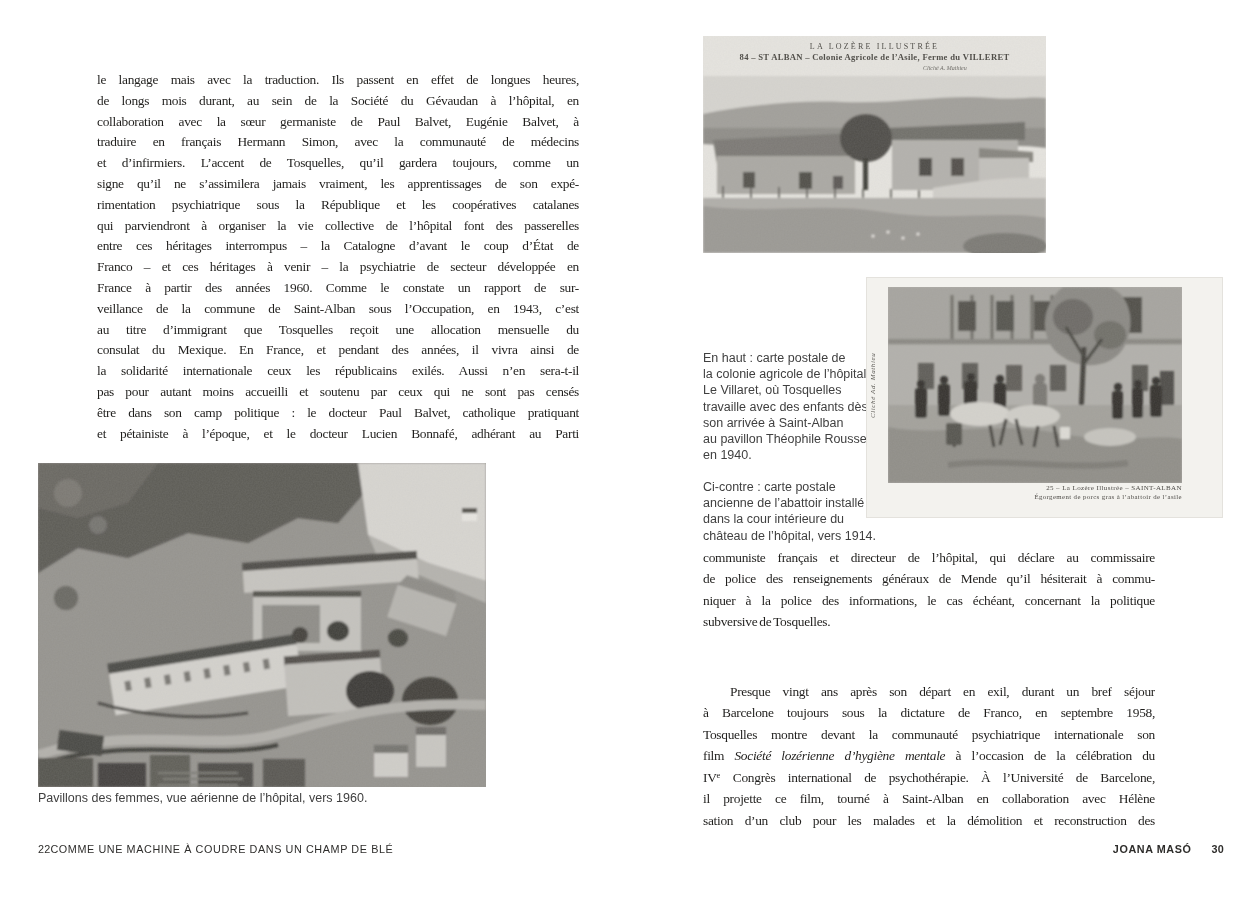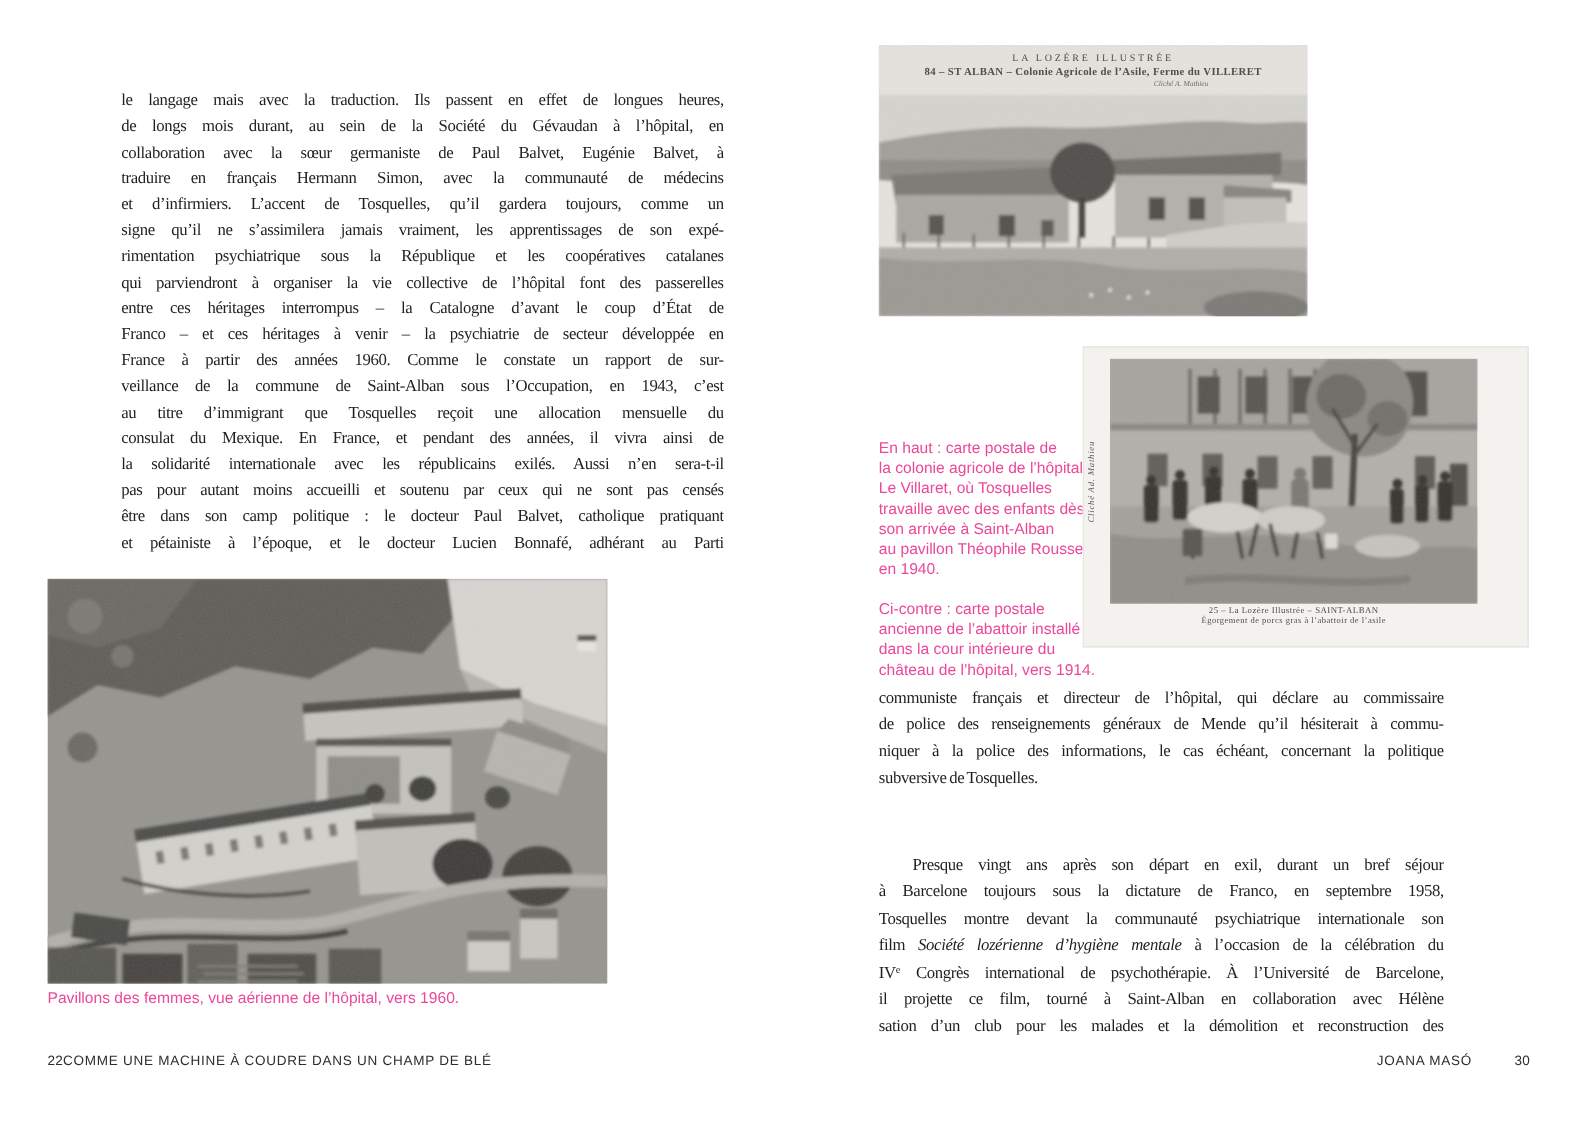--- a/index.html
+++ b/index.html
@@ -11,31 +11,31 @@
   #left-body{left:97px;top:70px;width:482px;line-height:20.8px;}
   #right-body{left:703px;top:547px;width:452px;line-height:21.45px;}
   .bodytext .line{text-align:justify;text-align-last:justify;white-space:nowrap;overflow:hidden;}
   .bodytext .line.end{text-align-last:left;}
   .bodytext .line.indent{text-indent:27px;margin-top:48px;}
   .bodytext i{font-style:italic;}
   .bodytext sup{font-size:8.5px;vertical-align:4px;line-height:0;letter-spacing:0;}
 
   
   .caption{position:absolute;font-family:"Liberation Sans",sans-serif;font-size:12.5px;
-           line-height:16.2px;color:#ec4899;}
+           line-height:16.2px;color:#404040;}
   .caption .line{text-align:left;white-space:nowrap;}
   #caption-left{left:38px;top:790px;width:470px;}
   #caption-right-top{left:703px;top:350px;width:175px;}
   #caption-right-bottom{left:703px;top:479px;width:180px;}
 
   
   .footer{position:absolute;top:843px;font-family:"Liberation Sans",sans-serif;font-size:10.8px;
           color:#2e2d2b;letter-spacing:0.6px;display:flex;align-items:baseline;}
   #footer-left{left:38px;}
-  #footer-right{right:31px;gap:34px;}
+  #footer-right{right:31px;gap:20px;font-weight:bold;}
   .pagenum{letter-spacing:0.2px;}
 
   
   .photo{position:absolute;}
   #photo-aerial{left:38px;top:463px;width:448px;height:324px;}
   #postcard-top{left:703px;top:36px;width:343px;height:217px;background:#e7e5e0;}
   #postcard-bottom{left:866px;top:277px;width:357px;height:241px;background:#f3f2ee;
                    box-shadow:0 0 0 1px #e4e2dd inset;}
   svg{display:block;}
 
@@ -44,21 +44,21 @@
   #pc-top-title{top:6px;font-size:8px;letter-spacing:2.2px;}
   #pc-top-sub{top:16px;font-size:8.6px;font-weight:bold;letter-spacing:0.3px;text-align:center;}
   #pc-top-credit{position:absolute;top:29px;left:220px;font-size:6px;font-style:italic;
                  color:#6e6c67;font-family:"Liberation Serif",serif;}
 
   #pc-abattoir-photo{position:absolute;left:22px;top:10px;width:294px;height:196px;}
   #pc-side-credit{position:absolute;left:3px;top:10px;height:196px;width:14px;
                   writing-mode:vertical-rl;transform:rotate(180deg);
                   font-family:"Liberation Serif",serif;font-size:7px;font-style:italic;
                   color:#5a5853;text-align:center;letter-spacing:0.6px;}
-  .pc-bottom-cap{position:absolute;left:22px;width:294px;text-align:center;
+  .pc-bottom-cap{position:absolute;left:22px;width:294px;text-align:right;
                  font-family:"Liberation Serif",serif;color:#4d4b47;letter-spacing:0.4px;}
   #pc-bottom-cap1{top:207px;font-size:7px;}
   #pc-bottom-cap2{top:216px;font-size:6.8px;}
 </style>
 </head>
 <body>
 
 <div class="sheet">
 
   <div class="bodytext" id="left-body">
@@ -69,21 +69,21 @@
       <div class="line"><span>et d’infirmiers. L’accent de Tosquelles, qu’il gardera toujours, comme un</span></div>
       <div class="line"><span>signe qu’il ne s’assimilera jamais vraiment, les apprentissages de son expé-</span></div>
       <div class="line"><span>rimentation psychiatrique sous la République et les coopératives catalanes</span></div>
       <div class="line"><span>qui parviendront à organiser la vie collective de l’hôpital font des passerelles</span></div>
       <div class="line"><span>entre ces héritages interrompus – la Catalogne d’avant le coup d’État de</span></div>
       <div class="line"><span>Franco – et ces héritages à venir – la psychiatrie de secteur développée en</span></div>
       <div class="line"><span>France à partir des années 1960. Comme le constate un rapport de sur-</span></div>
       <div class="line"><span>veillance de la commune de Saint-Alban sous l’Occupation, en 1943, c’est</span></div>
       <div class="line"><span>au titre d’immigrant que Tosquelles reçoit une allocation mensuelle du</span></div>
       <div class="line"><span>consulat du Mexique. En France, et pendant des années, il vivra ainsi de</span></div>
-      <div class="line"><span>la solidarité internationale avec les républicains exilés. Aussi n’en sera-t-il</span></div>
+      <div class="line"><span>la solidarité internationale ceux les républicains exilés. Aussi n’en sera-t-il</span></div>
       <div class="line"><span>pas pour autant moins accueilli et soutenu par ceux qui ne sont pas censés</span></div>
       <div class="line"><span>être dans son camp politique : le docteur Paul Balvet, catholique pratiquant</span></div>
       <div class="line"><span>et pétainiste à l’époque, et le docteur Lucien Bonnafé, adhérant au Parti</span></div>
     </div>
 
   <div class="photo" id="photo-aerial">
     <svg viewBox="0 0 448 324" width="448" height="324" preserveAspectRatio="none">
       <defs>
         <filter id="grain">
             <feTurbulence type="fractalNoise" baseFrequency="0.7" numOctaves="2" stitchTiles="stitch"></feTurbulence>

